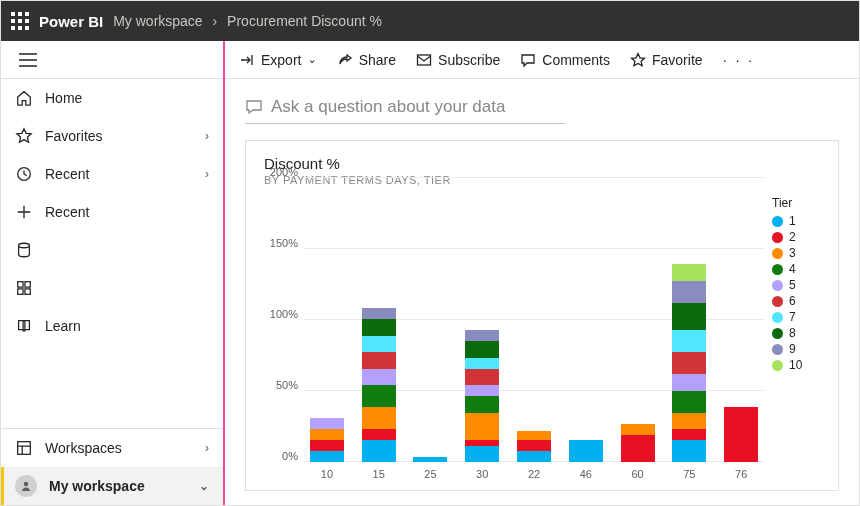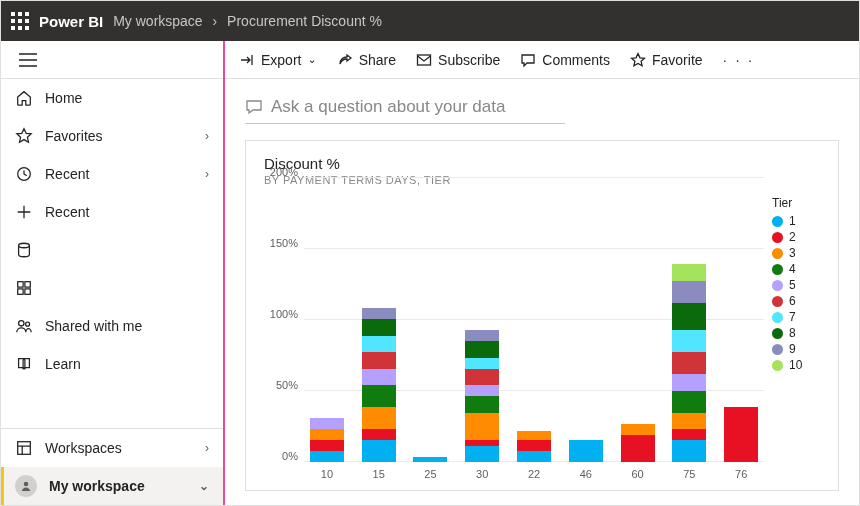--- a/index.html
+++ b/index.html
@@ -117,28 +117,20 @@
         <div class="navitem">
           <svg class="ico" viewBox="0 0 20 20" fill="none" stroke="#252423" stroke-width="1.4">
               <rect x="3" y="3" width="6" height="6"></rect>
               <rect x="11" y="3" width="6" height="6"></rect>
               <rect x="3" y="11" width="6" height="6"></rect>
               <rect x="11" y="11" width="6" height="6"></rect>
             </svg>
         </div>
         <div class="navitem">
           <svg class="ico" viewBox="0 0 20 20" fill="none" stroke="#252423" stroke-width="1.4">
-              <circle cx="7" cy="7" r="3"></circle>
-              <circle cx="14" cy="8" r="2.2"></circle>
-              <path d="M2 17c0-3 2.5-5 5-5s5 2 5 5M12 17c0-2 1.4-4 3-4s3 2 3 4"></path>
-            </svg>
-          <span class="lbl">Shared with me</span>
-        </div>
-        <div class="navitem">
-          <svg class="ico" viewBox="0 0 20 20" fill="none" stroke="#252423" stroke-width="1.4">
               <path d="M4 4h5a2 2 0 0 1 2 2v10a2 2 0 0 0-2-2H4zM16 4h-5a2 2 0 0 0-2 2v10a2 2 0 0 1 2-2h5z"></path>
             </svg>
           <span class="lbl">Learn</span>
         </div>
       </div>
       <div class="navfooter">
         <div class="navitem">
           <svg class="ico" viewBox="0 0 20 20" fill="none" stroke="#252423" stroke-width="1.4">
               <rect x="3" y="3" width="14" height="14"></rect>
               <path d="M3 8h14M8 8v9"></path>

